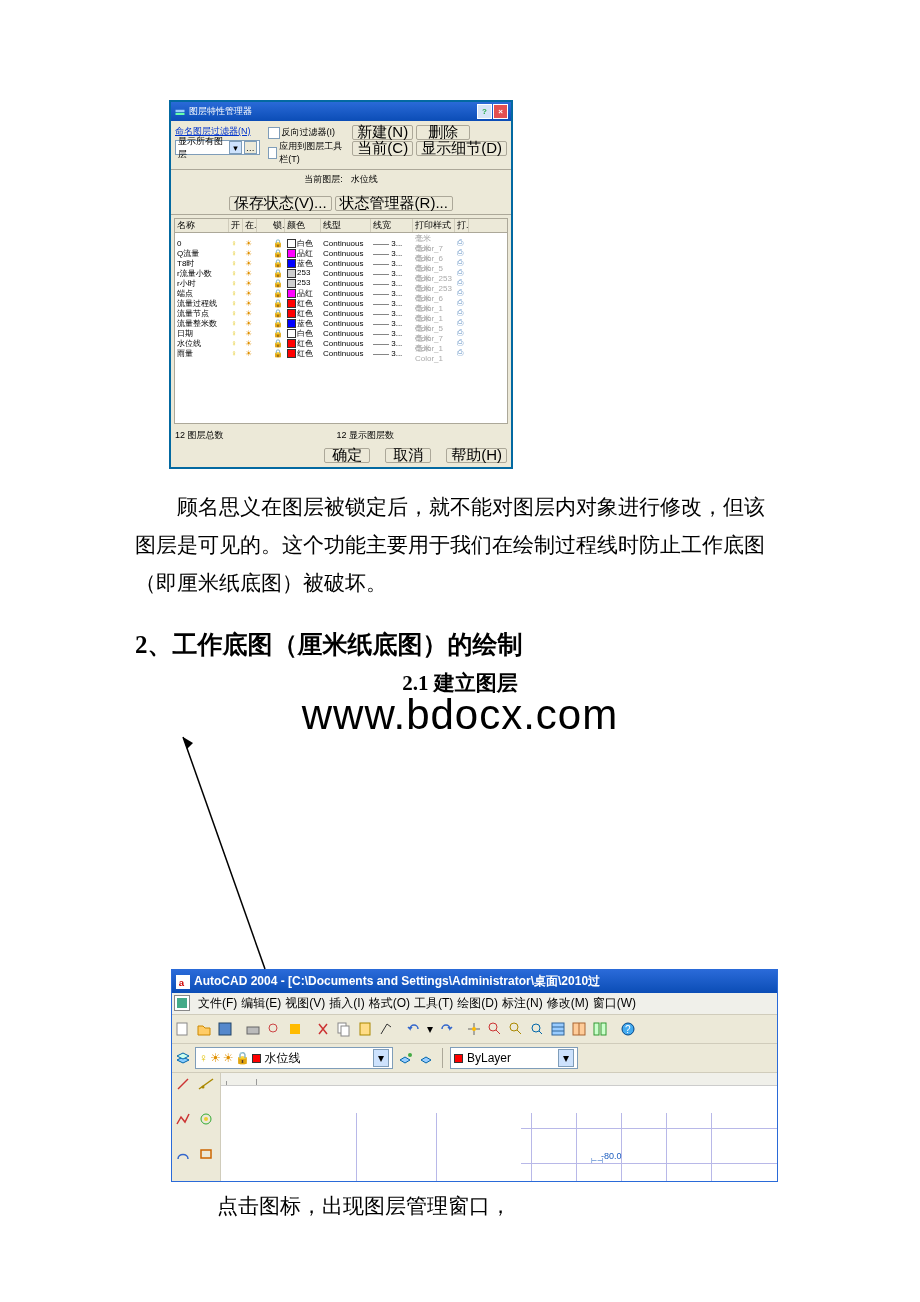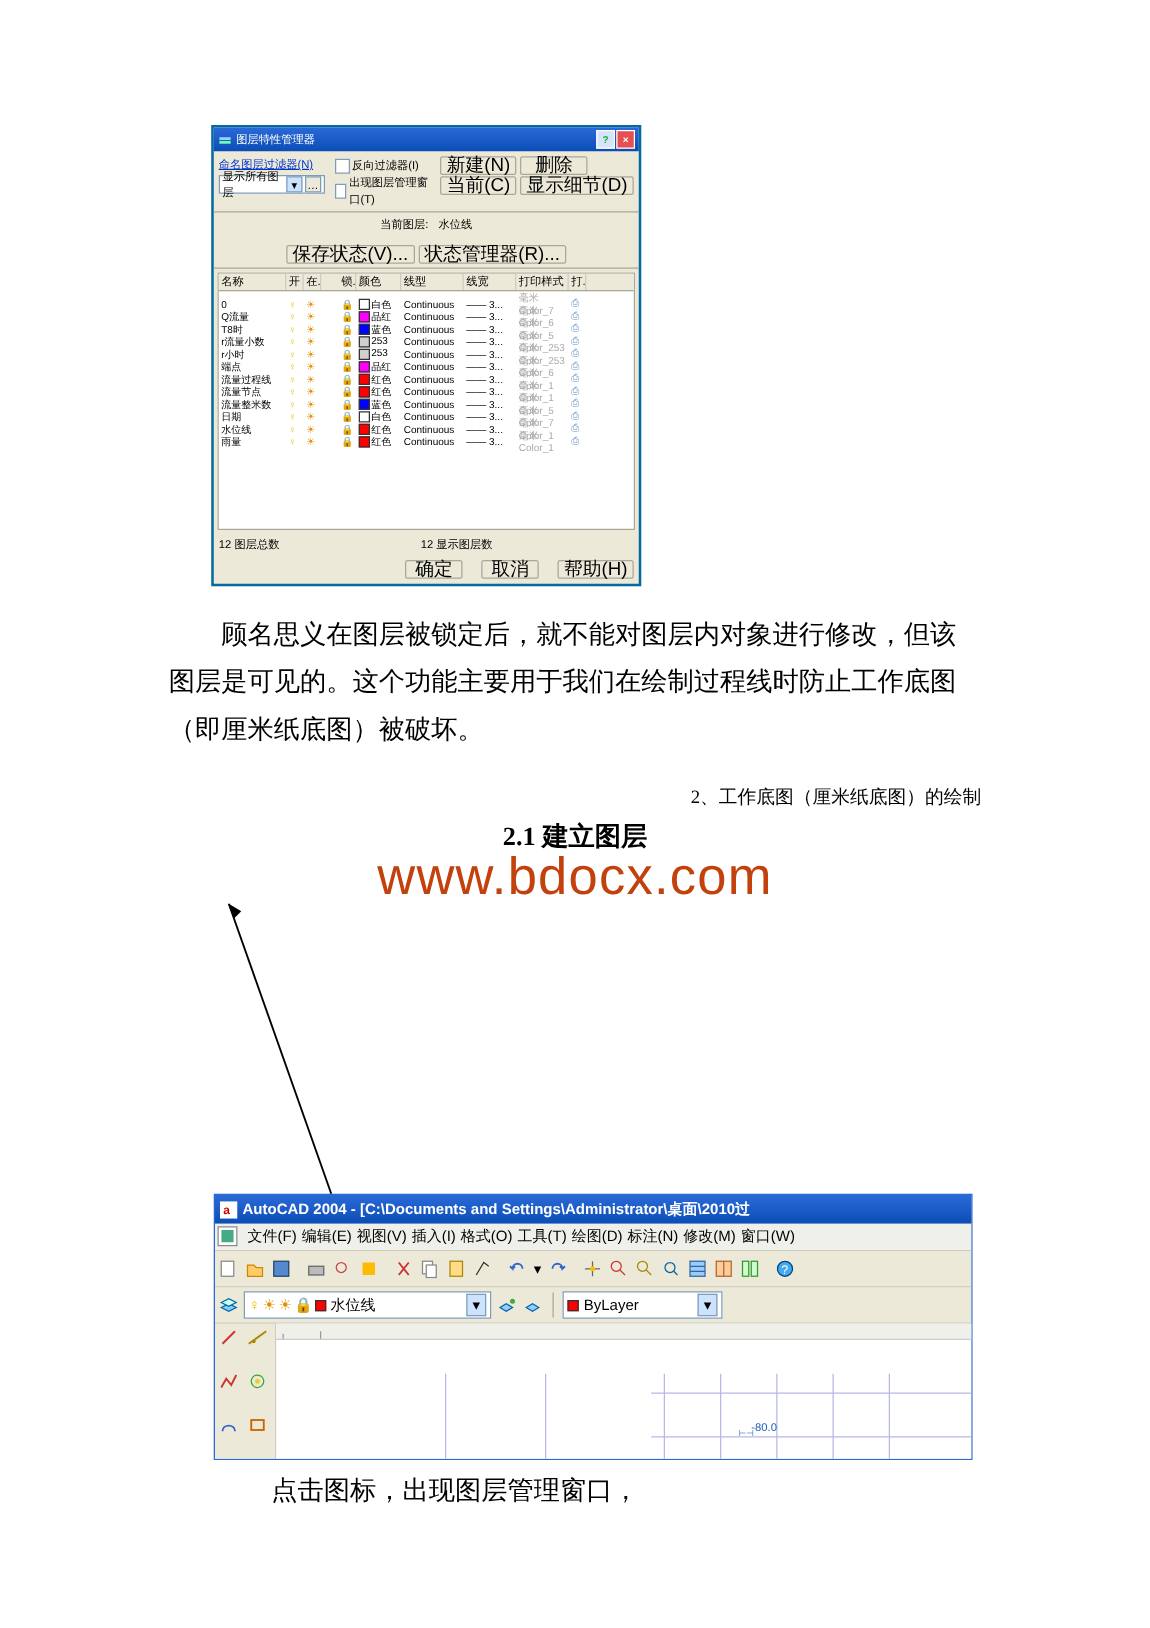--- a/index.html
+++ b/index.html
@@ -95,27 +95,27 @@
   .printer { color: #5a8bc0; }
   .lpm-footer { display:flex; justify-content:space-between; padding:2px 4px; align-items:center;}
   .lpm-buttons { display:flex; gap:15px; justify-content:flex-end; padding:4px;}
   .lpm-buttons .btn { min-width: 36px; }
 
   
   .para {
     font-size: 21px; line-height: 1.8; margin: 18px 0; text-indent: 2em;
   }
   .h2 {
-    font-size: 15px; font-weight: normal; text-align: right; margin: 26px 0 8px 0;
+    font-size: 25px; font-weight: bold; text-align: left; margin: 26px 0 8px 0;
   }
   .h3 {
     font-size: 21px; font-weight: bold; text-align: center; margin: 6px 0 10px 0;
   }
   .watermark {
-    font-size: 42px; color: #c2410c; text-align: center; letter-spacing: 1px;
+    font-size: 42px; color: #000000; text-align: center; letter-spacing: 1px;
     margin: -16px 0 0 0; font-family: Arial, sans-serif;
   }
   .arrow-line {
     position: relative; height: 230px; margin-left: 40px;
   }
   .arrow-line svg { position: absolute; left: 0; top: -10px; }
 
   
   .acad {
     width: 605px; margin: 0 0 10px 36px;
@@ -210,21 +210,21 @@
           <span style="width:11px;height:11px;border:1px solid #7f9db9;margin-left:2px;background:#ece9d8;display:flex;align-items:center;justify-content:center;">…</span>
         </div>
       </div>
       <div class="lpm-top-mid">
         <div class="checkbox-row">
             <span class="cb"></span>
             <span>反向过滤器(I)</span>
           </div>
         <div class="checkbox-row">
             <span class="cb"></span>
-            <span>出现图层管理窗口(T)</span>
+            <span>应用到图层工具栏(T)</span>
           </div>
       </div>
       <div class="lpm-top-right">
         <div class="btn-row">
           <div class="btn">新建(N)</div>
           <div class="btn">删除</div>
         </div>
         <div class="btn-row">
           <div class="btn">当前(C)</div>
           <div class="btn">显示细节(D)</div>

